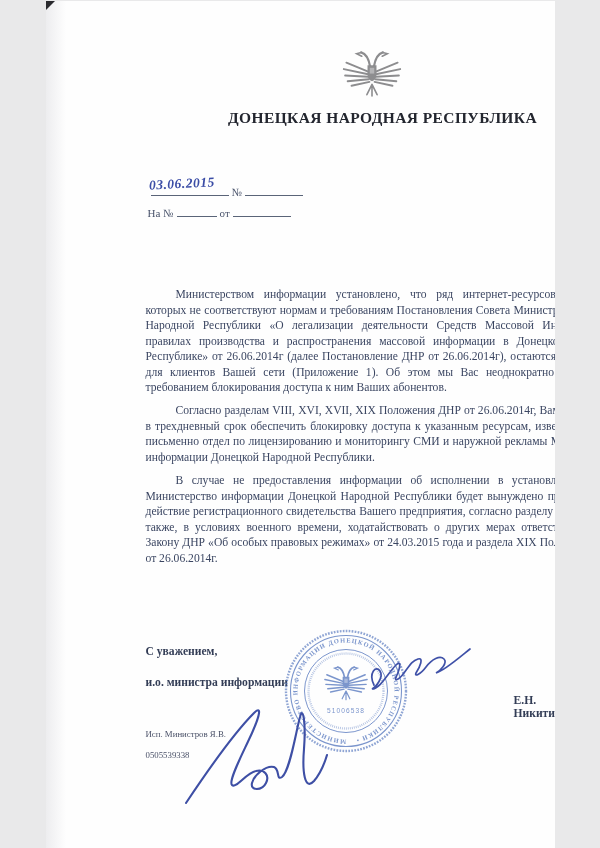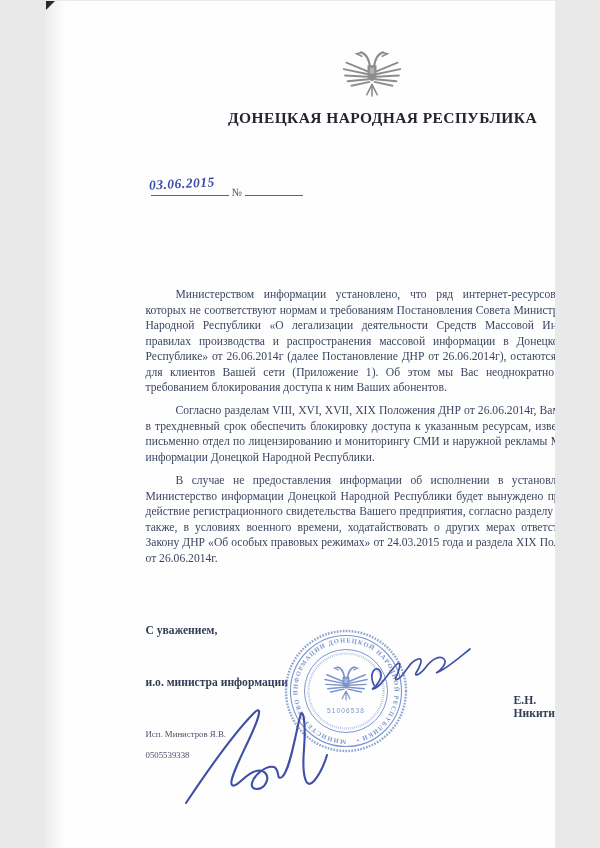--- a/index.html
+++ b/index.html
@@ -26,21 +26,21 @@
   .w78{width:78px}.w58{width:58px}.w40{width:40px}
   .ref-row2{margin-top:7px;}
   .hand-date{position:absolute;left:1px;top:-8px;
     font-style:italic;font-weight:bold;font-size:13.5px;color:#3b4da6;
     letter-spacing:.5px;transform:rotate(-3deg);white-space:nowrap;}
   
   .body-text{position:absolute;left:100px;top:286px;width:476px;
     font-size:11.6px;line-height:15.55px;text-align:justify;color:#3b4662;}
   .body-text p{margin:0 0 7.5px 0;text-indent:30px;}
   
-  .salutation{position:absolute;left:100px;top:623px;font-size:11.6px;font-weight:bold;color:#333d56;}
+  .salutation{position:absolute;left:100px;top:644px;font-size:11.6px;font-weight:bold;color:#333d56;}
   .sign-row-position{position:absolute;left:100px;top:675px;font-size:11.6px;font-weight:bold;color:#333d56;}
   .sign-row-name{position:absolute;left:468px;top:693px;font-size:11.6px;font-weight:bold;color:#333d56;}
   .footer-exec{position:absolute;left:100px;top:728px;font-size:8.8px;color:#4a5168;}
   .footer-phone{position:absolute;left:100px;top:749px;font-size:8.8px;color:#4a5168;}
   
   .stamp{position:absolute;left:236px;top:626px;width:128px;height:128px;opacity:.82;color:#5f7fc2;}
   .sig-minister{position:absolute;left:318px;top:642px;width:112px;height:58px;color:#3f51a8;}
   .sig-executor{position:absolute;left:132px;top:692px;width:156px;height:118px;color:#3e4fa5;}
   svg{display:block;}
 </style>
@@ -80,20 +80,21 @@
     <use href="#eagle"></use>
   </svg>
 
   <div class="head-block">
     <div class="head-title">ДОНЕЦКАЯ НАРОДНАЯ РЕСПУБЛИКА</div>
   </div>
 
   <div class="ref">
     <span class="hand-date">03.06.2015</span>
     <div class="ref-row1"><span class="blank w78"></span><span>№</span><span class="blank w58"></span></div>
+    <div class="ref-row2"><span>На №</span><span class="blank w40"></span><span>от</span><span class="blank w58"></span></div>
   </div>
 
   <div class="body-text">
     <p>Министерством информации установлено, что ряд интернет-ресурсов, материалы которых не соответствуют нормам и требованиям Постановления Совета Министров Донецкой Народной Республики «О легализации деятельности Средств Массовой Информации и правилах производства и распространения массовой информации в Донецкой  Народной Республике» от 26.06.2014г (далее Постановление ДНР от 26.06.2014г), остаются доступными для клиентов Вашей сети (Приложение 1). Об этом мы Вас неоднократно извещали с требованием блокирования доступа к ним Ваших абонентов.</p>
     <p>Согласно разделам VIII, XVI, XVII, XIX Положения ДНР от 26.06.2014г, Вам необходимо в трехдневный срок обеспечить блокировку доступа к указанным ресурсам, известив об этом письменно отдел по лицензированию и мониторингу СМИ и наружной рекламы Министерства информации Донецкой Народной Республики.</p>
     <p>В случае не предоставления информации об исполнении в установленный срок, Министерство информации Донецкой Народной Республики будет вынуждено приостановить действие регистрационного свидетельства Вашего предприятия, согласно разделу XVI п. 3, 4, а также, в условиях военного времени, ходатайствовать о других мерах  ответственности по  Закону ДНР «Об особых правовых режимах» от 24.03.2015 года и  раздела XIX  Положения ДНР от 26.06.2014г.</p>
   </div>
 
   <div class="salutation">С уважением,</div>
   <div class="sign-row-position">и.о. министра информации</div>

